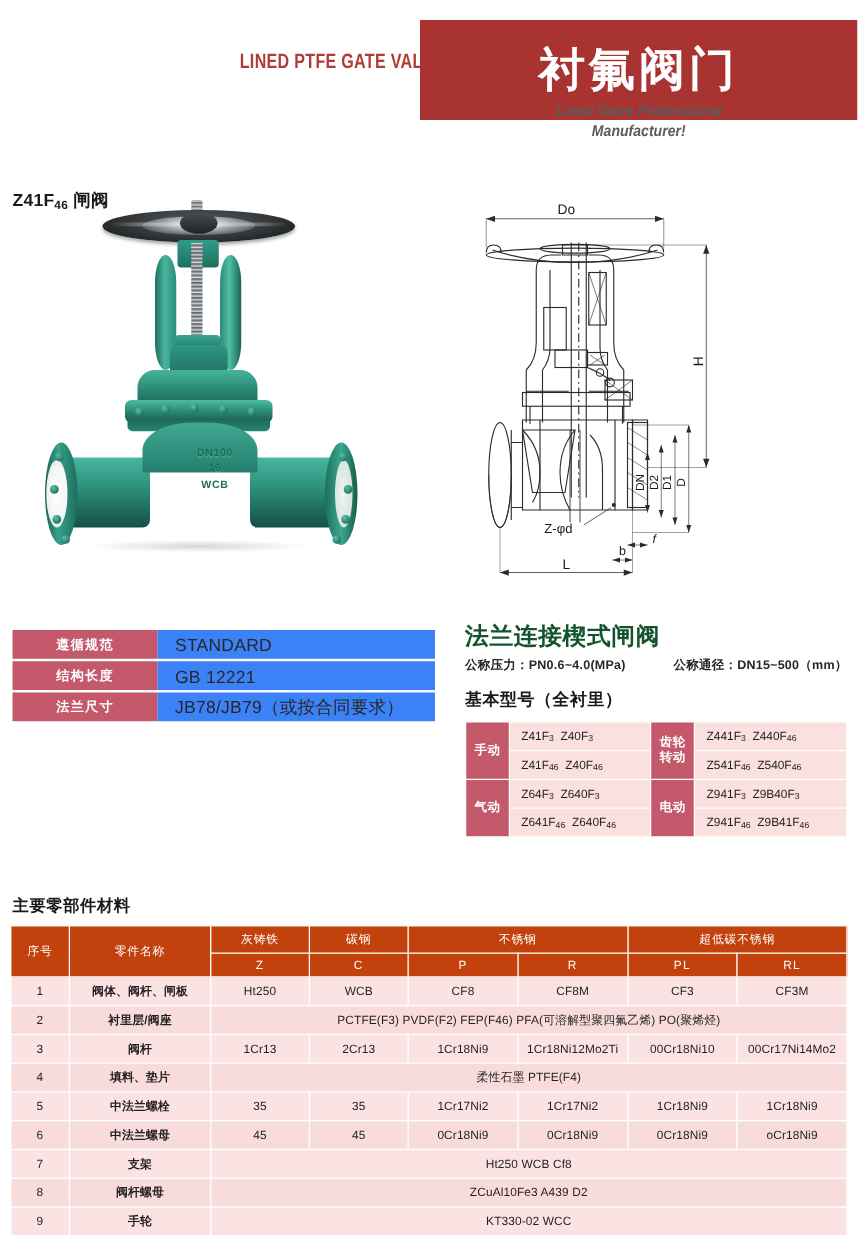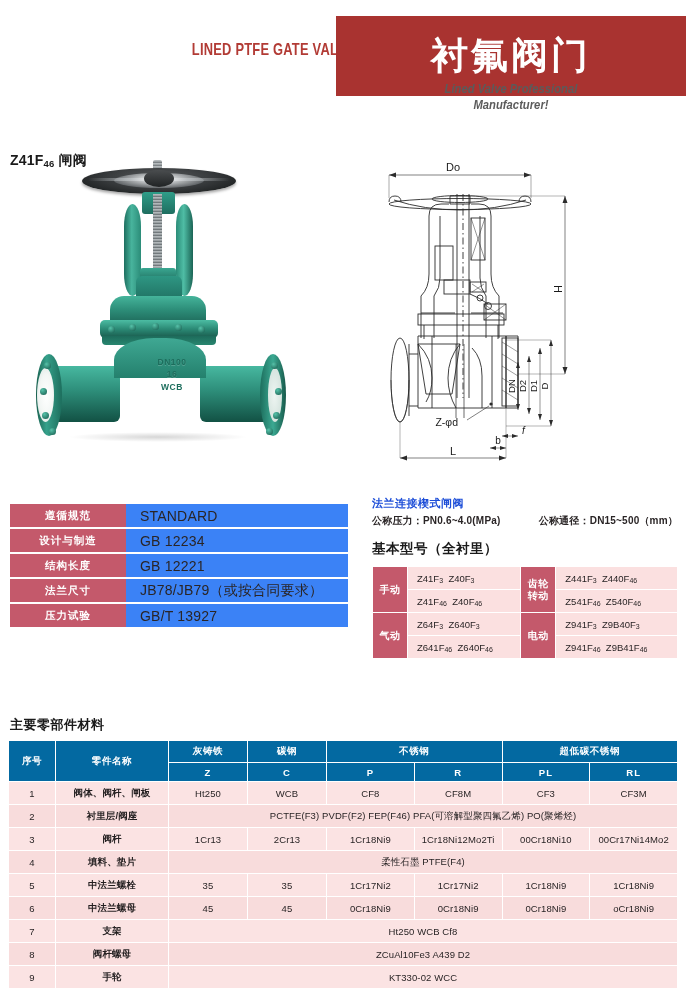--- a/index.html
+++ b/index.html
@@ -279,23 +279,23 @@
   }
 
   
   .right-spec {
     position: absolute;
     left: 372px;
     top: 496px;
     width: 306px;
   }
   .rs-h1 {
-    font-size: 11px;
-    font-weight: bold;
-    color: #1d4ed8;
+    font-size: 19px;
+    font-weight: bold;
+    color: #14532d;
     letter-spacing: .5px;
   }
   .rs-line {
     font-size: 10px;
     color: #2a2526;
     margin-top: 4px;
     font-weight: bold;
     letter-spacing: .2px;
   }
   .rs-row {
@@ -366,23 +366,23 @@
     font-size: 9.5px;
     table-layout: fixed;
   }
   .mat-table th,
   .mat-table td {
     border: 1px solid #ffffff;
     text-align: center;
     padding: 0;
   }
   .mat-table thead th {
-    background: #0369a1;
+    background: #c2410c;
     color: #ffffff;
-    font-weight: bold;
+    font-weight: normal;
     height: 21px;
     letter-spacing: .6px;
   }
   .mat-table thead th.sub-code {
     height: 18px;
     font-size: 9.5px;
     letter-spacing: 1px;
   }
   .mat-table tbody td {
     background: #fbe3e3;
@@ -577,34 +577,26 @@
   </svg>
 </div>
 
 <table class="spec-table">
   <tbody>
     <tr>
       <td class="spec-lbl">遵循规范</td>
       <td class="spec-val">STANDARD</td>
     </tr>
     <tr>
-      <td class="spec-lbl">设计与制造</td>
-      <td class="spec-val">GB 12234</td>
-    </tr>
-    <tr>
       <td class="spec-lbl">结构长度</td>
       <td class="spec-val">GB 12221</td>
     </tr>
     <tr>
       <td class="spec-lbl">法兰尺寸</td>
       <td class="spec-val">JB78/JB79（或按合同要求）</td>
-    </tr>
-    <tr>
-      <td class="spec-lbl">压力试验</td>
-      <td class="spec-val">GB/T 13927</td>
     </tr>
   </tbody>
 </table>
 
 <div class="right-spec">
   <div class="rs-h1">法兰连接楔式闸阀</div>
   <div class="rs-row">
     <span>公称压力：PN0.6~4.0(MPa)</span>
     <span>公称通径：DN15~500（mm）</span>
   </div>

